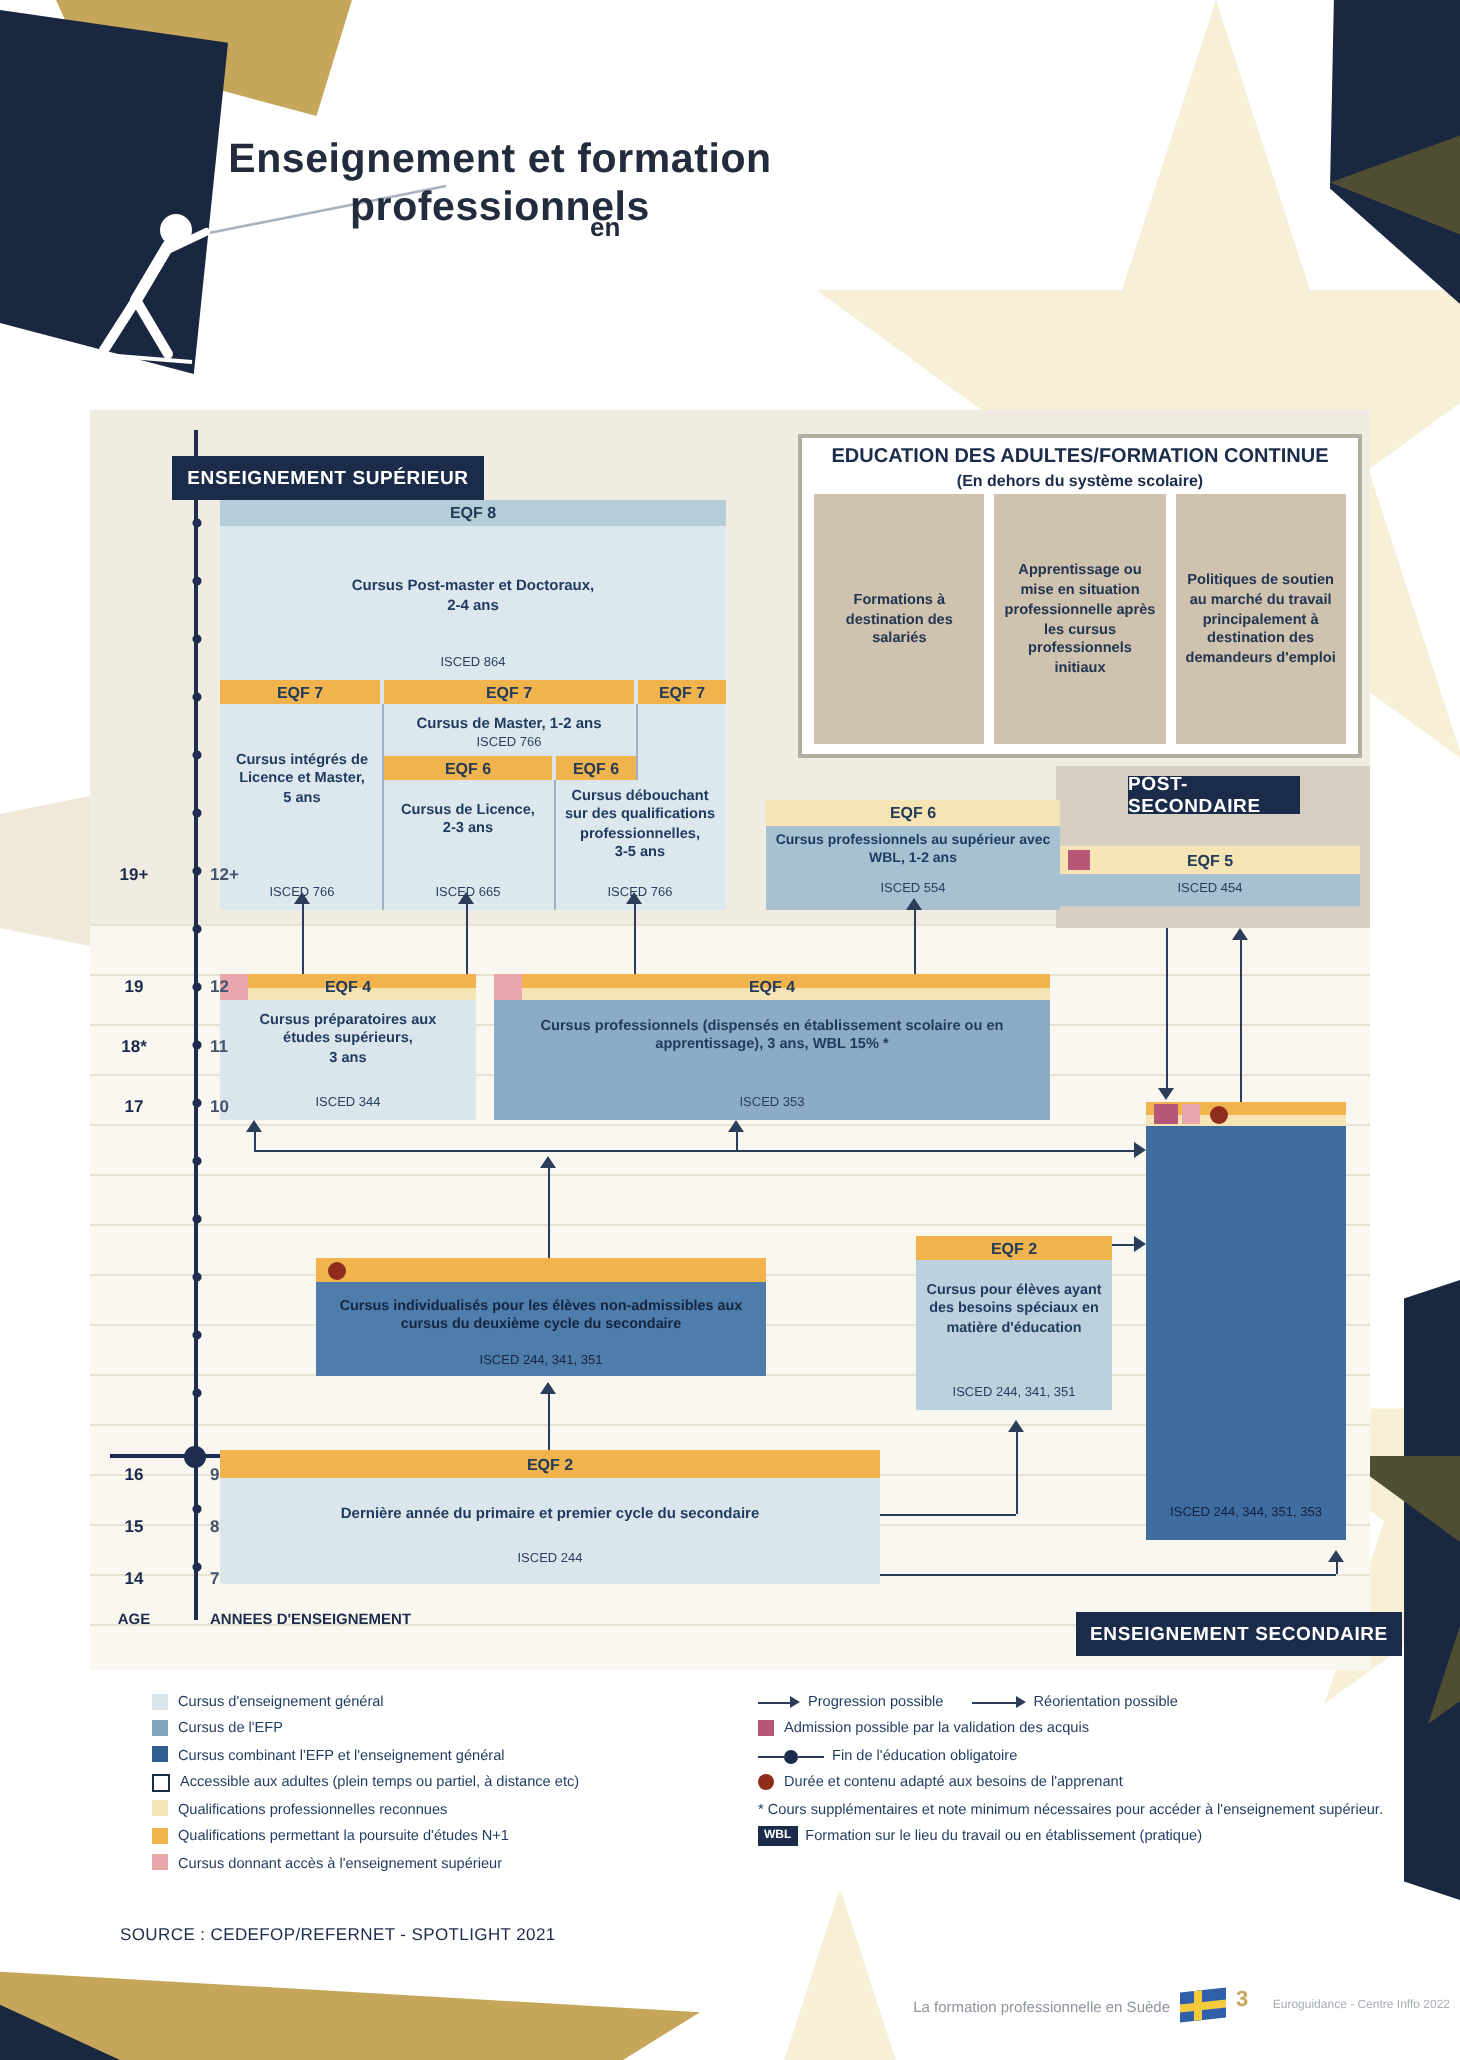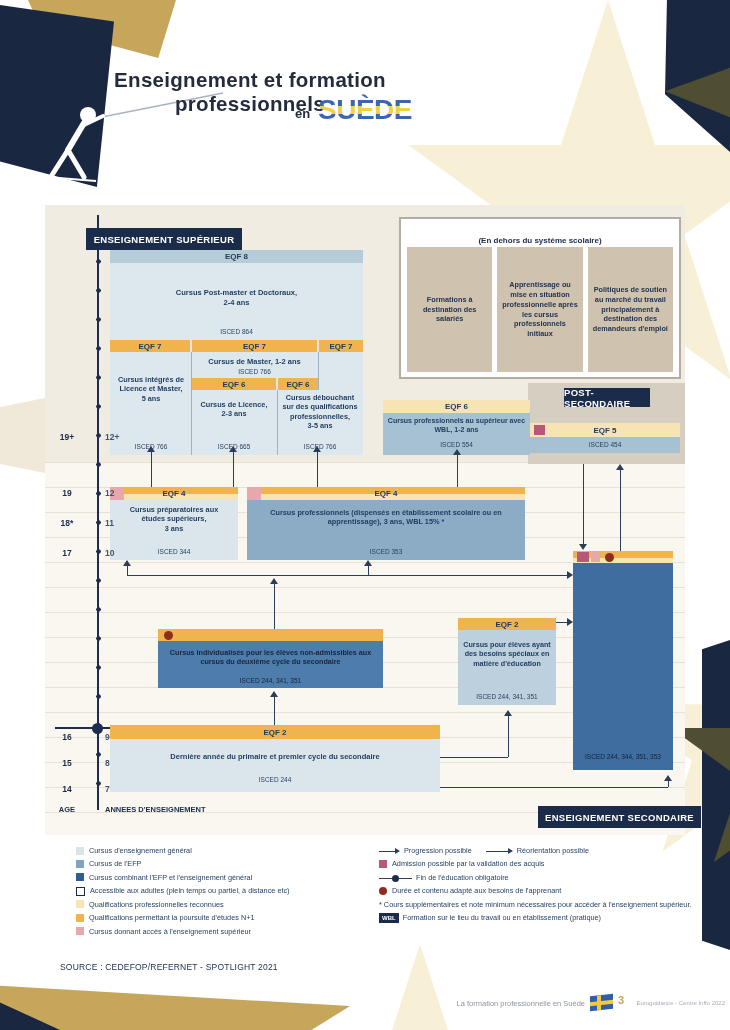--- a/index.html
+++ b/index.html
@@ -72,32 +72,32 @@
   </svg>
   <div class="abs gold z0" style="left:0;top:984px;width:350px;height:46px;clip-path:polygon(0 4%,100% 48%,89% 100%,0 100%)"></div>
   <div class="abs navy z0" style="left:0;top:1000px;width:60px;height:30px;clip-path:polygon(0 8%,100% 100%,0 100%)"></div>
   <svg class="abs z0" style="left:278px;top:946px" width="290" height="84" viewBox="0 0 290 84">
     <polygon fill="#f8efd7" points="142,-2 171.6,89.2 267.6,89.2 190,145.6 219.6,236.8 142,180.4 64.4,236.8 94,145.6 16.4,89.2 112.4,89.2"></polygon>
   </svg>
   <div class="abs z0" style="left:0;top:398px;width:45px;height:75px;background:#f0e9da;clip-path:polygon(0 12%,100% 0,100% 100%,0 88%)"></div>
 
   <div class="abs z3" style="left:95px;top:68px;width:310px;text-align:center;font-size:20.5px;font-weight:bold;color:#232c3d;letter-spacing:.3px">Enseignement et formation professionnels</div>
   <div class="abs z3" style="left:295px;top:106px;font-size:13px;font-weight:bold;color:#232c3d">en</div>
-  <div class="abs z3 suede" style="left:318px;top:94px">SUÈDE</div>
 
   <div class="abs z1" style="left:45px;top:205px;width:640px;height:257px;background:#f1ece1"></div>
   <div class="abs z1" style="left:45px;top:462px;width:640px;height:373px;background:#f9f7ef;
               background-image:linear-gradient(#e7e2d4 1px,transparent 1px);background-size:100% 25px"></div>
   <div class="abs z1" style="left:528px;top:383px;width:157px;height:81px;background:#d6cfc1"></div>
 
   <div class="abs hdr" style="left:86px;top:228px;width:156px;height:22px">ENSEIGNEMENT SUPÉRIEUR</div>
   <div class="abs hdr" style="left:564px;top:388px;width:86px;height:19px">POST-SECONDAIRE</div>
   <div class="abs hdr" style="left:538px;top:806px;width:163px;height:22px">ENSEIGNEMENT SECONDAIRE</div>
 
   <div class="abs z2" style="left:399px;top:217px;width:282px;height:162px;background:#ffffff;border:2px solid #b3aca0;box-sizing:border-box"></div>
+  <div class="abs z2" style="left:399px;top:223px;width:282px;text-align:center;font-weight:bold;font-size:10px;color:#1b2b4a">EDUCATION DES ADULTES/FORMATION CONTINUE</div>
   <div class="abs z2" style="left:399px;top:236px;width:282px;text-align:center;font-weight:bold;font-size:8px;color:#1b2b4a">(En dehors du système scolaire)</div>
   <div class="abs z2" style="left:407px;top:247px;width:266px;height:125px;display:flex;gap:5px">
     <div class="tanbox">Formations à destination des salariés</div>
     <div class="tanbox">Apprentissage ou mise en situation professionnelle après les cursus professionnels initiaux</div>
     <div class="tanbox">Politiques de soutien au marché du travail principalement à destination des demandeurs d'emploi</div>
   </div>
 
   <div class="abs z2" style="left:110px;top:250px;width:253px;height:13px;background:#b5cdd9">
     <div class="bar-label">EQF 8</div>
   </div>

